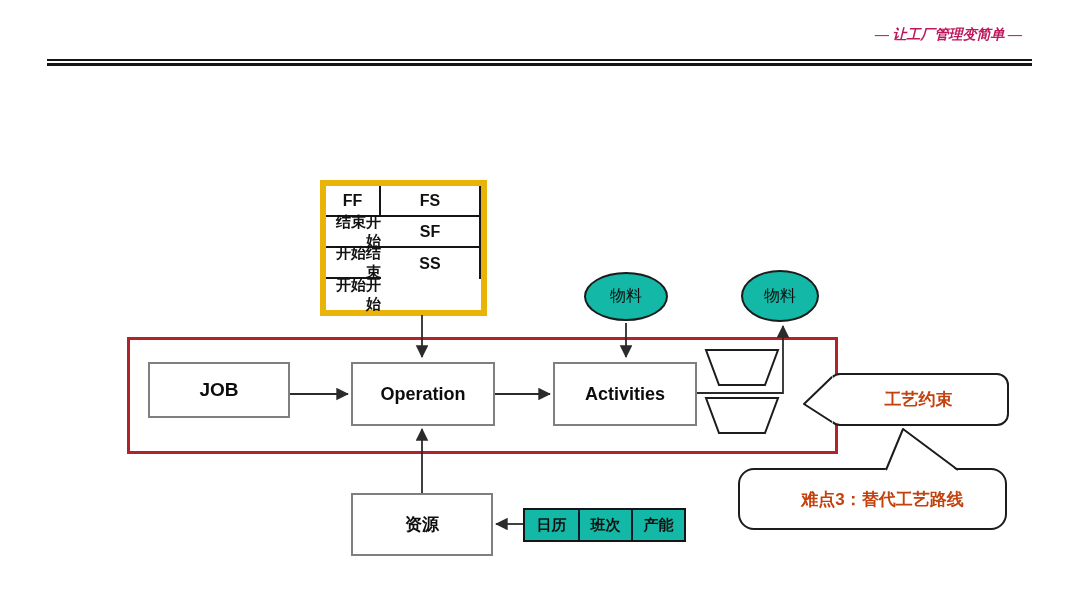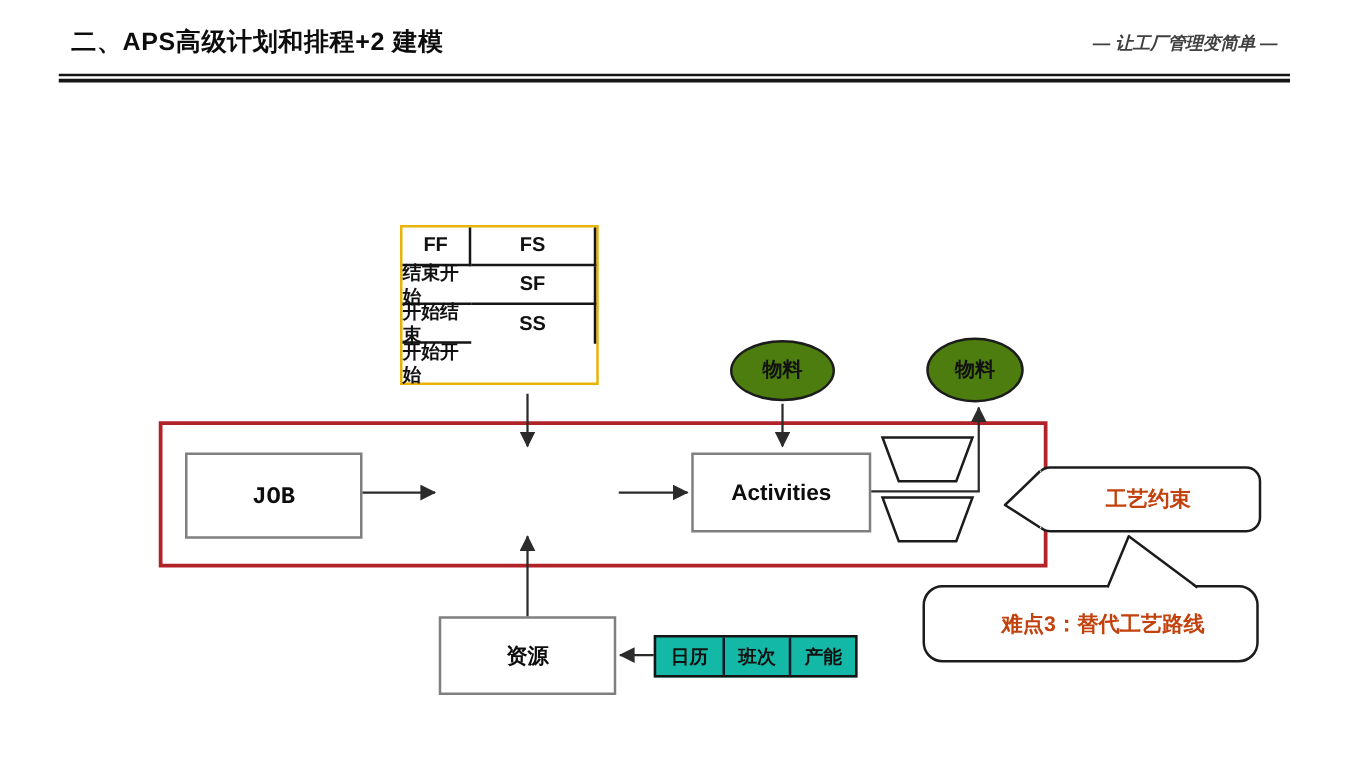--- a/index.html
+++ b/index.html
@@ -14,58 +14,58 @@
     position:relative;width:1080px;height:608px;background:#ffffff;
     overflow:hidden;margin:0 auto;color:#111;
   }
   
   .title{
     position:absolute;left:57px;top:20px;font-size:20px;font-weight:bold;
     letter-spacing:.5px;color:#0d0d0d;white-space:nowrap;
   }
   .slogan{
     position:absolute;right:58px;top:26px;font-size:14px;font-weight:bold;
-    font-style:italic;color:#404040;white-space:nowrap;
+    font-style:italic;color:#be185d;white-space:nowrap;font-family:Liberation Serif, serif;
   }
   .rule{position:absolute;left:47px;right:48px;top:59px;}
   .rule .thin{height:2px;background:#151515;}
   .rule .gap{height:2px;}
   .rule .thick{height:3px;background:#151515;}
   
   .dep-table{
     position:absolute;left:320px;top:180px;z-index:2;background:#fff;
-    border:2px solid #eab308;display:grid;grid-template-columns:55px 100px;
+    border:6px solid #eab308;display:grid;grid-template-columns:55px 100px;text-align:right;
   }
   .dep-cell{
     height:31px;display:flex;align-items:center;justify-content:center;
     font-weight:bold;font-size:15px;
   }
   .dep-code{border-right:2px solid #151515;font-size:16px;}
   .dep-row-sep{border-bottom:2px solid #151515;}
   
   .ellipse{
-    position:absolute;z-index:2;background:#4d7c0f;border:2px solid #1c1c1c;
+    position:absolute;z-index:2;background:#14b8a6;border:2px solid #1c1c1c;
     border-radius:50%;display:flex;align-items:center;justify-content:center;
-    font-weight:bold;font-size:16px;
+    font-weight:normal;font-size:16px;
   }
   .mat-in{left:584px;top:272px;width:84px;height:49px;}
   .mat-out{left:741px;top:270px;width:78px;height:52px;}
   
   .boundary{
     position:absolute;left:127px;top:337px;width:711px;height:117px;
     border:3px solid var(--boundary-red);z-index:1;background:transparent;
   }
   
   .node{
     position:absolute;z-index:2;background:#fff;
     border:2px solid var(--node-border-gray);
     display:flex;align-items:center;justify-content:center;
     font-weight:bold;font-size:18px;color:#0d0d0d;
   }
-  .node-job{left:148px;top:362px;width:142px;height:69px;font-size:19px;font-family:Liberation Mono, monospace;}
+  .node-job{left:148px;top:362px;width:142px;height:56px;font-size:19px;}
   .node-operation{left:351px;top:362px;width:144px;height:64px;}
   .node-activities{left:553px;top:362px;width:144px;height:64px;}
   .node-resource{left:351px;top:493px;width:142px;height:63px;font-size:17px;}
   
   .trap-label{
     position:absolute;z-index:3;display:flex;align-items:center;justify-content:center;
     font-weight:bold;font-size:14px;color:#111;
   }
   .trap-max{left:706px;top:349px;width:72px;height:35px;}
   .trap-min{left:706px;top:397px;width:72px;height:35px;}
@@ -95,21 +95,20 @@
   .ln{fill:none;stroke:var(--line-black);stroke-width:1.8;marker-end:url(#arr);}
   .shape{fill:#ffffff;stroke:#1c1c1c;stroke-width:2;}
   .tail-fill{fill:#ffffff;stroke:none;}
   .tail-stroke{fill:none;stroke:#1c1c1c;stroke-width:2;stroke-linejoin:round;}
 </style>
 </head>
 <body>
 
 <div class="slide">
 
-  <div class="title">二、APS高级计划和排程+2 建模</div>
   <div class="slogan">— 让工厂管理变简单 —</div>
   <div class="rule">
     <div class="thin"></div>
     <div class="gap"></div>
     <div class="thick"></div>
   </div>
 
   <div class="dep-table">
     <div class="dep-cell dep-code dep-row-sep">FF</div>
     <div class="dep-cell dep-code dep-row-sep">FS</div>
@@ -119,20 +118,21 @@
     <div class="dep-cell dep-code">SS</div>
     <div class="dep-cell">开始开始</div>
   </div>
 
   <div class="ellipse mat-in">物料</div>
   <div class="ellipse mat-out">物料</div>
 
   <div class="boundary"></div>
 
   <div class="node node-job">JOB</div>
+  <div class="node node-operation">Operation</div>
   <div class="node node-resource">资源</div>
   <div class="node node-activities">Activities</div>
 
   <div class="trap-label trap-max">max</div>
   <div class="trap-label trap-min">min</div>
 
   <div class="res-table">
     <div class="res-cell">日历</div>
     <div class="res-cell">班次</div>
     <div class="res-cell">产能</div>

